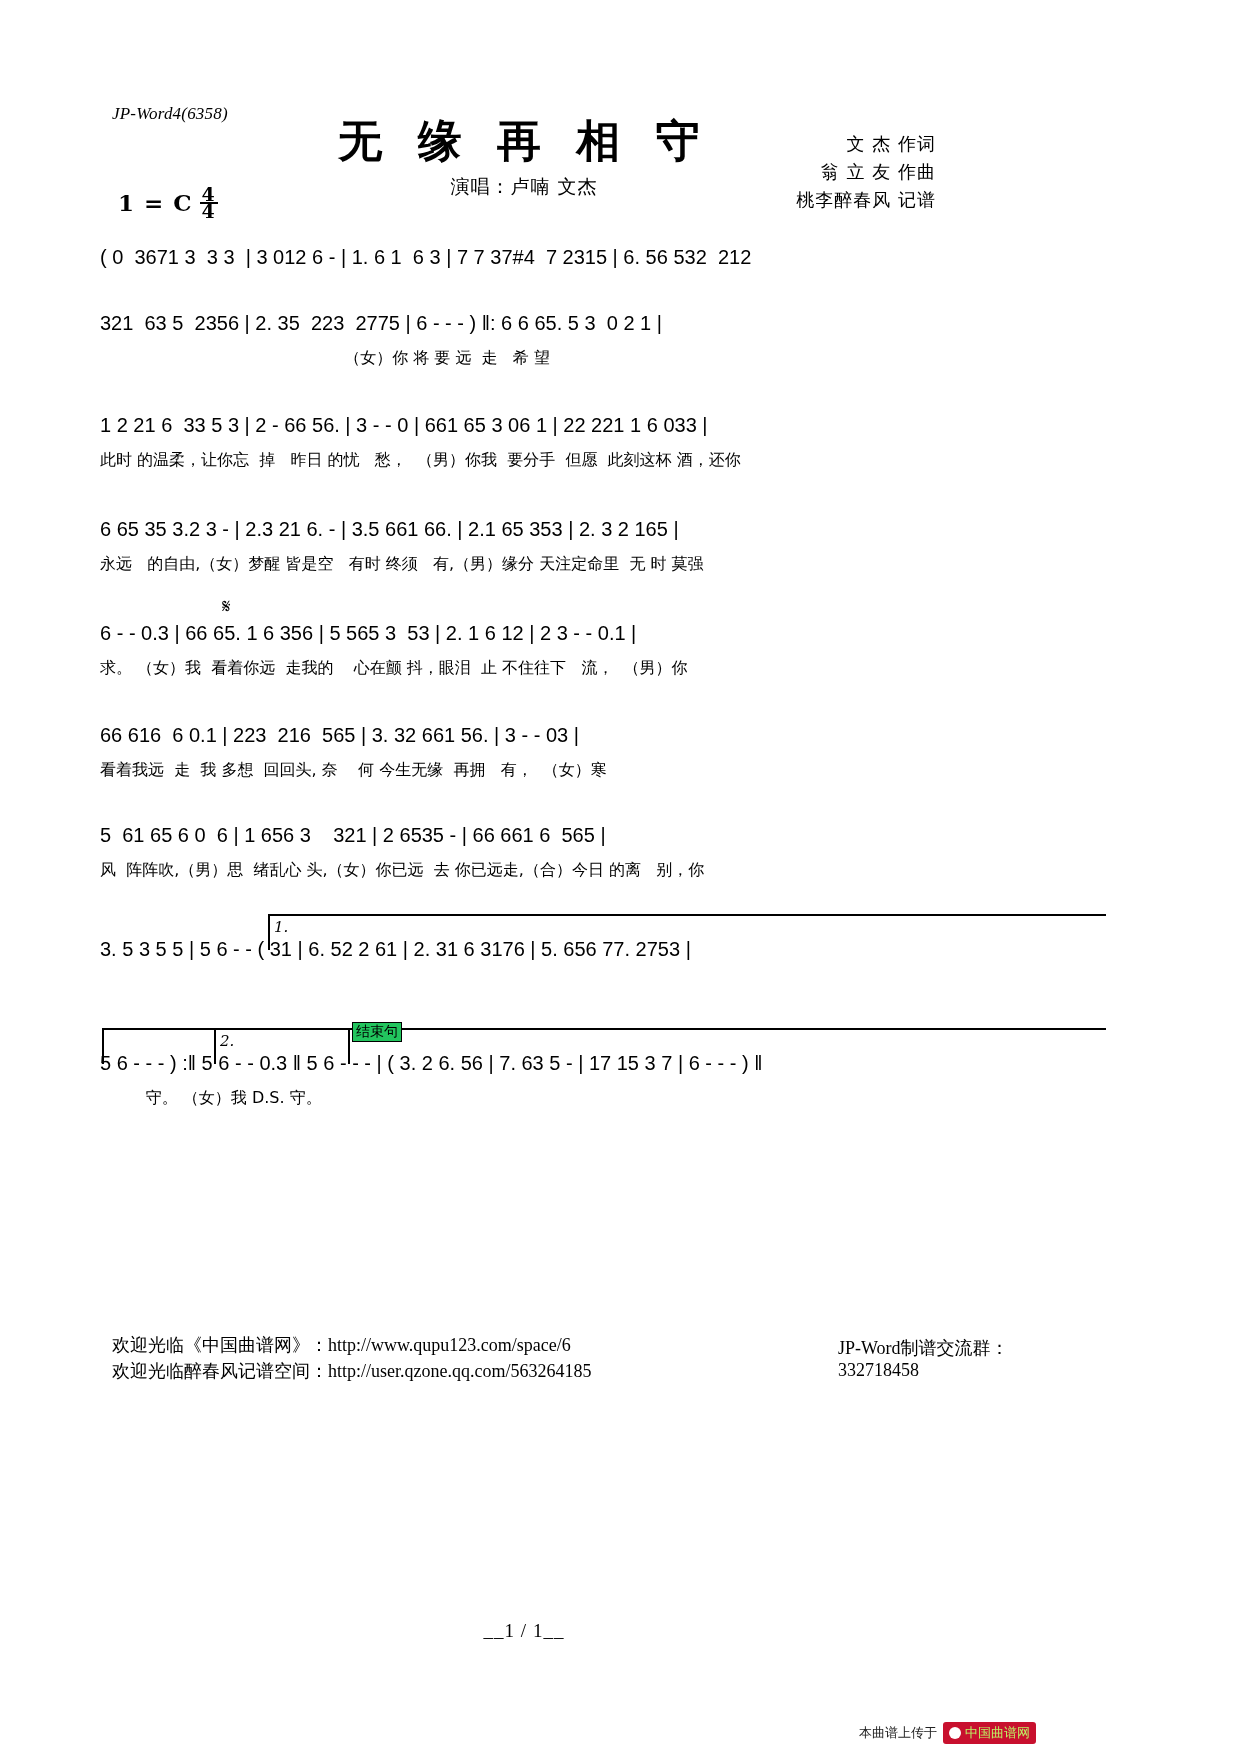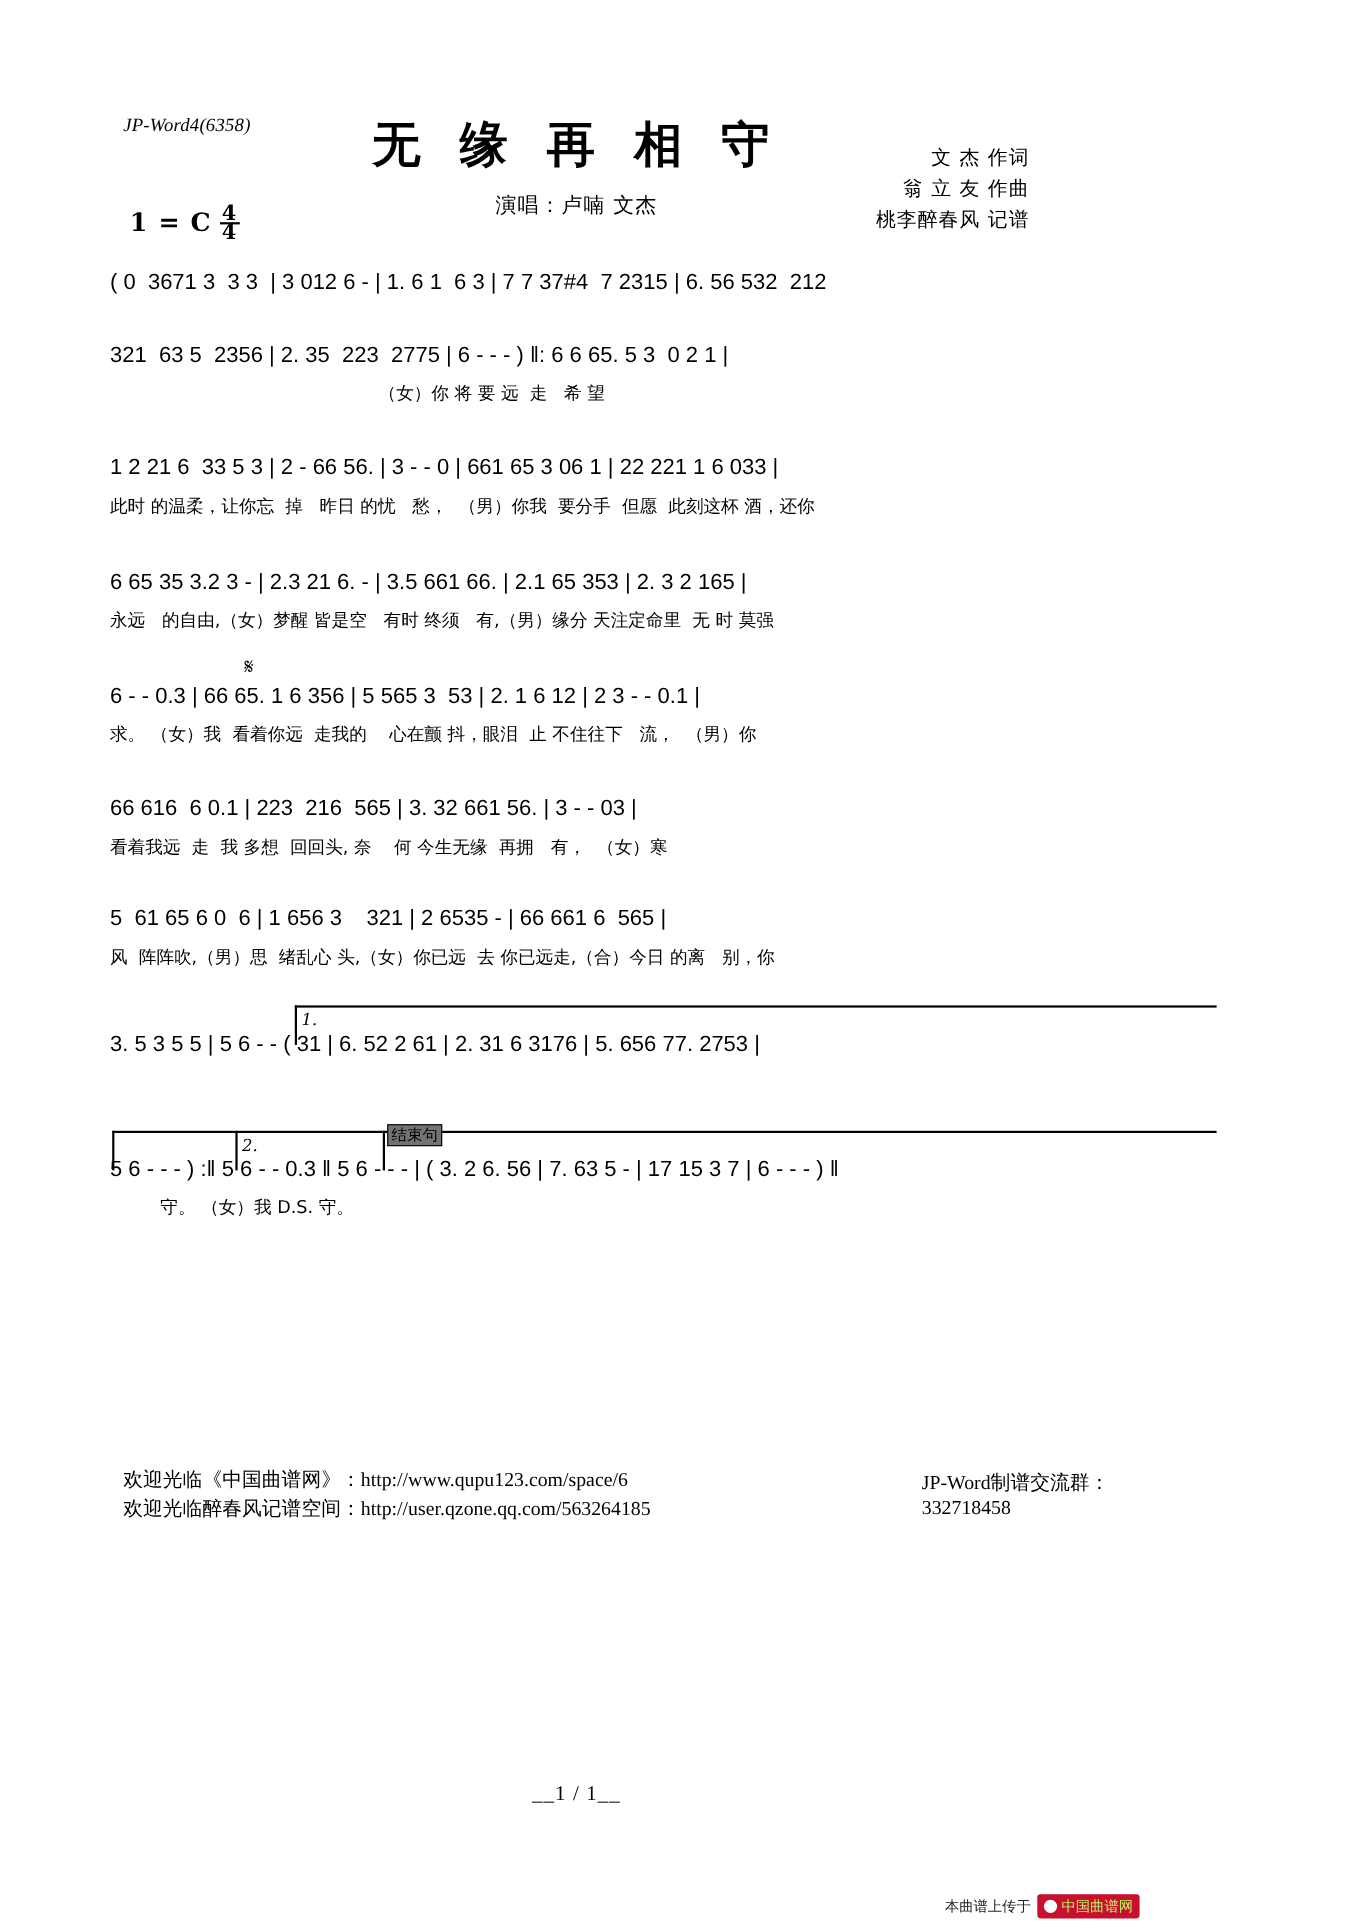--- a/index.html
+++ b/index.html
@@ -26,21 +26,21 @@
     left: 112px;
     top: 104px;
     font-family: "Liberation Serif", serif;
     font-style: italic;
     font-size: 17px;
     letter-spacing: 0.2px;
   }
   .title {
     position: absolute;
     left: 0; right: 0;
-    top: 102px;
+    top: 112px;
     text-align: center;
     font-family: "DejaVu Serif", serif;
     font-weight: bold;
     font-size: 44px;
     letter-spacing: 10px;
   }
   .singer {
     position: absolute;
     left: 0; right: 0;
     top: 174px;
@@ -123,21 +123,21 @@
     position: absolute;
     font-size: 20px;
     font-family: "DejaVu Serif", serif;
   }
   .endlabel {
     position: absolute;
     font-family: "DejaVu Sans", sans-serif;
     font-size: 14px;
     border: 1px solid #000;
     padding: 0 3px;
-    background: #737373;
+    background: #22c55e;
     text-align: right;
   }
 
   
   .footer-left {
     position: absolute;
     left: 112px;
     top: 1332px;
     font-family: "Liberation Serif", serif;
     font-size: 18px;

